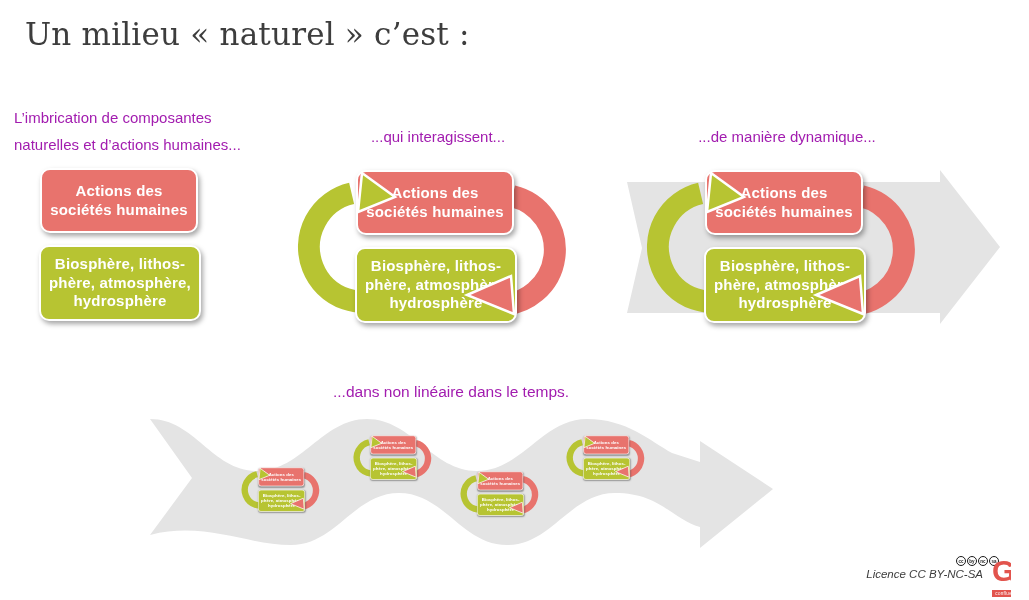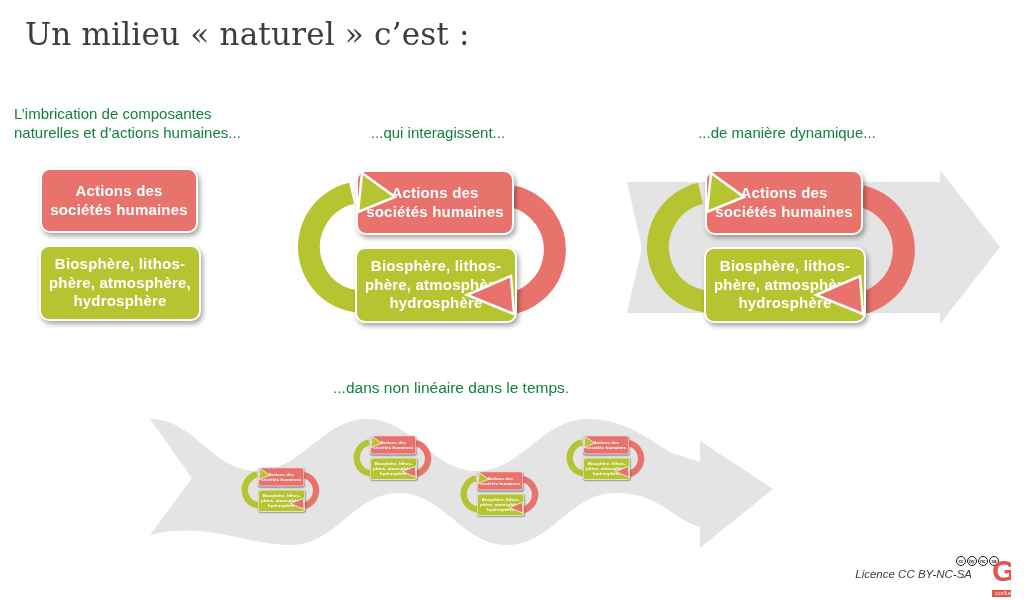--- a/index.html
+++ b/index.html
@@ -2,21 +2,21 @@
 <html style="--human-red: #e8736d; --nature-green: #b7c432; --arrow-gray: #e4e4e4; --logo-red: #e2544d;"><head>
 <meta charset="utf-8">
 <style>
   html,body{margin:0;padding:0;background:#fff;}
   .stage{position:relative;width:1011px;height:600px;background:#fff;overflow:hidden;
          font-family:"Liberation Sans",sans-serif;text-decoration:underline;}
 
   .title{position:absolute;left:25px;top:16px;font-family:"DejaVu Serif",serif;
          font-size:31px;font-weight:500;color:#3d3d3d;letter-spacing:.2px;}
 
-  .caption{position:absolute;font-size:15px;color:#15803d;white-space:pre-line;line-height:19px;}
+  .caption{position:absolute;font-size:15px;color:#a21caf;white-space:pre-line;line-height:27px;}
   .cap1{left:14px;top:104px;}
   .cap2{left:303px;top:123px;width:270px;text-align:center;}
   .cap3{left:652px;top:123px;width:270px;text-align:center;}
   .cap4{left:333px;top:378px;font-size:15.5px;}
 
   
   .cycle-slot{position:absolute;width:270px;height:165px;}
   .d1{left:-13px;top:163px;}
   .d2{left:303px;top:165px;}
   .d3{left:652px;top:165px;z-index:2;}
@@ -43,21 +43,21 @@
   .big-arrow,.wave-arrow{position:absolute;overflow:visible;z-index:1;}
   .big-arrow{left:620px;top:165px;width:390px;height:170px;}
   .wave-arrow{left:145px;top:405px;width:640px;height:150px;}
   .gray-shape{fill:var(--arrow-gray);}
 
   
   .cc-icons{position:absolute;left:956px;top:556px;display:flex;gap:1px;}
   .cc-icon{width:10px;height:10px;border:1.2px solid #1a1a1a;border-radius:50%;box-sizing:border-box;
            font-size:4.5px;color:#1a1a1a;display:flex;align-items:center;justify-content:center;
            font-weight:bold;letter-spacing:0;}
-  .foot-text{position:absolute;right:39px;font-size:11.5px;font-style:italic;color:#3c3c3c;
+  .foot-text{position:absolute;right:28px;font-size:11.5px;font-style:italic;color:#3c3c3c;
              text-align:right;white-space:nowrap;}
   .license{top:568px;}
   .credit{top:581px;}
   .logo{position:absolute;left:992px;top:558px;width:34px;height:39px;}
   .logo-g{position:absolute;left:0;top:-4px;font-size:30px;font-weight:bold;color:var(--logo-red);}
   .logo-eo{position:absolute;right:0;top:9px;width:17px;height:17px;border-radius:50%;
            background:var(--logo-red);color:#fff;font-size:11px;font-weight:bold;
            display:flex;align-items:center;justify-content:center;}
   .logo-band{position:absolute;left:0;bottom:0;width:100%;height:7px;background:var(--logo-red);
              color:#fff;font-size:4.5px;display:flex;align-items:center;justify-content:center;

